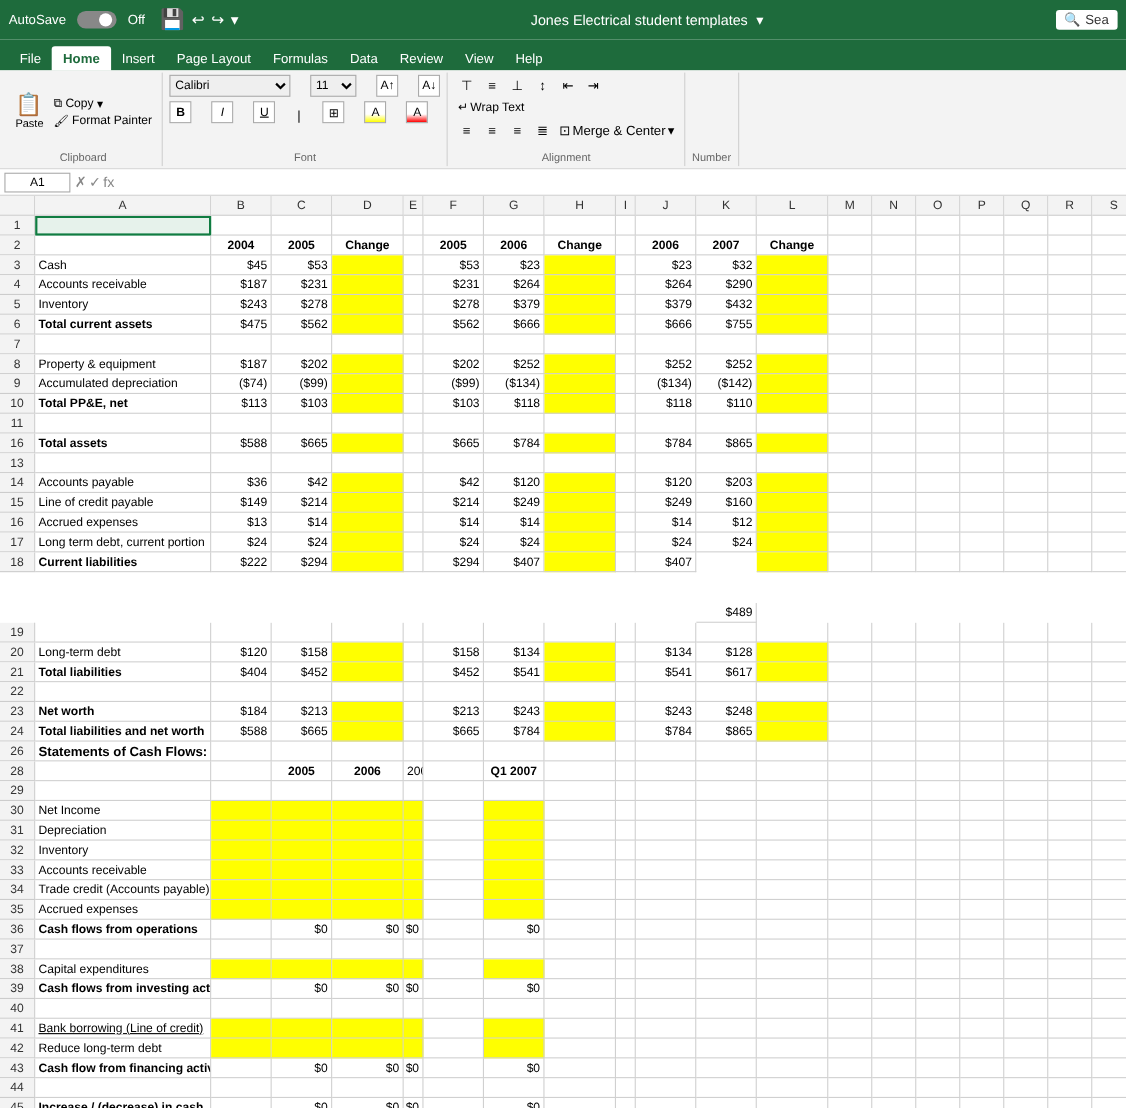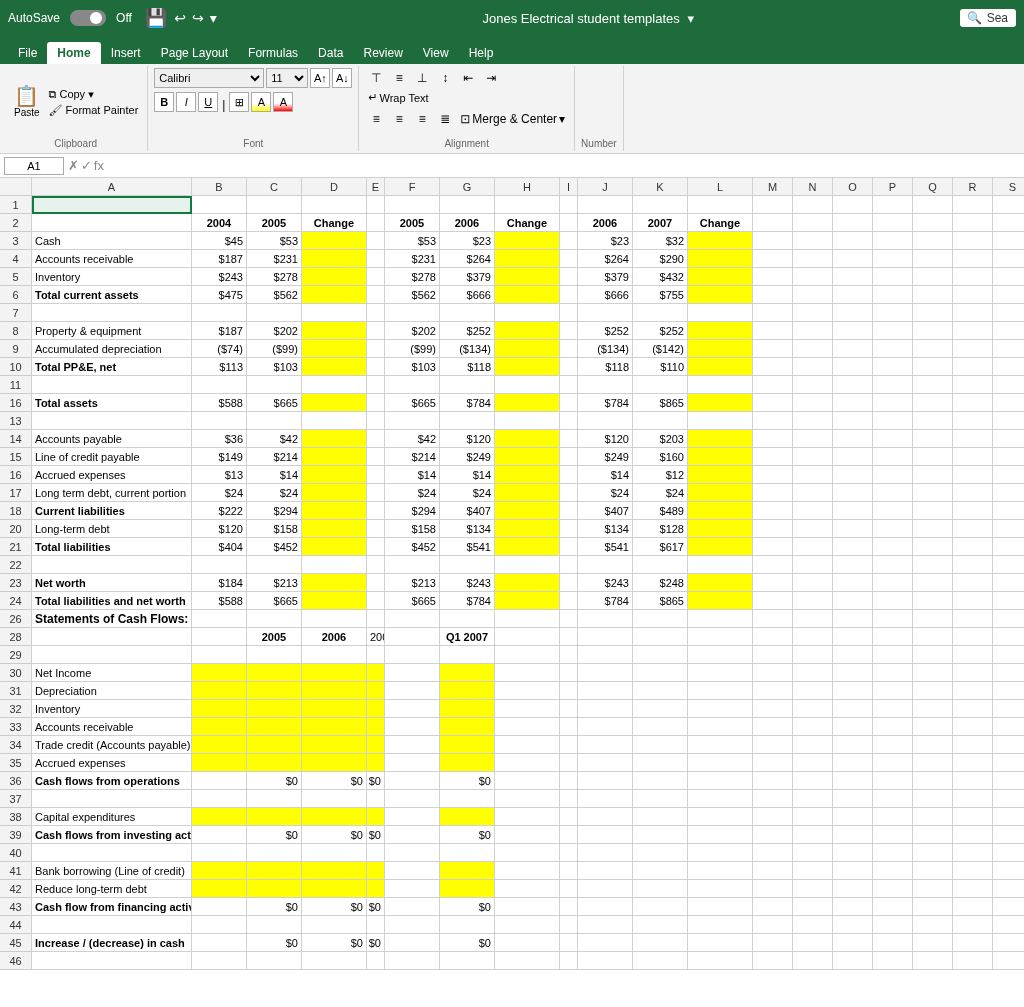--- a/index.html
+++ b/index.html
@@ -110,21 +110,21 @@
     .clipboard-sub {
       display: flex;
       flex-direction: column;
       gap: 1px;
     }
 
     
     .font-group-row1, .font-group-row2 {
       display: flex;
       align-items: flex-end;
-      gap: 2px;
+      gap: 18px;
     }
     select.font-name {
       font-size: 11px;
       width: 110px;
       border: 1px solid #aaa;
       height: 20px;
     }
     select.font-size {
       font-size: 11px;
       width: 42px;
@@ -858,22 +858,44 @@
         <div class="cell" style="width: 160px; min-width: 160px; font-weight: bold;">Current liabilities</div>
         <div class="cell" style="width: 55px; min-width: 55px; justify-content: flex-end;">$222</div>
         <div class="cell" style="width: 55px; min-width: 55px; justify-content: flex-end;">$294</div>
         <div class="cell" style="width: 65px; min-width: 65px; background: yellow;"></div>
         <div class="cell" style="width: 18px; min-width: 18px;"></div>
         <div class="cell" style="width: 55px; min-width: 55px; justify-content: flex-end;">$294</div>
         <div class="cell" style="width: 55px; min-width: 55px; justify-content: flex-end;">$407</div>
         <div class="cell" style="width: 65px; min-width: 65px; background: yellow;"></div>
         <div class="cell" style="width: 18px; min-width: 18px;"></div>
         <div class="cell" style="width: 55px; min-width: 55px; justify-content: flex-end;">$407</div>
-        <div class="cell" style="width: 55px; min-width: 55px; justify-content: flex-end;">$489</div>
-        <div class="cell" style="width: 65px; min-width: 65px; background: yellow;"></div>
+        <div class="cell" style="width: 55px; min-width: 55px; justify-content: flex-end; margin-top: 46px;">$489</div>
+        <div class="cell" style="width: 65px; min-width: 65px; background: yellow;"></div>
+        <div class="cell" style="width: 40px; min-width: 40px;"></div>
+        <div class="cell" style="width: 40px; min-width: 40px;"></div>
+        <div class="cell" style="width: 40px; min-width: 40px;"></div>
+        <div class="cell" style="width: 40px; min-width: 40px;"></div>
+        <div class="cell" style="width: 40px; min-width: 40px;"></div>
+        <div class="cell" style="width: 40px; min-width: 40px;"></div>
+        <div class="cell" style="width: 40px; min-width: 40px;"></div>
+      </div>
+      <div class="sheet-row">
+        <div class="row-num">19</div>
+        <div class="cell" style="width: 160px; min-width: 160px;"></div>
+        <div class="cell" style="width: 55px; min-width: 55px;"></div>
+        <div class="cell" style="width: 55px; min-width: 55px;"></div>
+        <div class="cell" style="width: 65px; min-width: 65px;"></div>
+        <div class="cell" style="width: 18px; min-width: 18px;"></div>
+        <div class="cell" style="width: 55px; min-width: 55px;"></div>
+        <div class="cell" style="width: 55px; min-width: 55px;"></div>
+        <div class="cell" style="width: 65px; min-width: 65px;"></div>
+        <div class="cell" style="width: 18px; min-width: 18px;"></div>
+        <div class="cell" style="width: 55px; min-width: 55px;"></div>
+        <div class="cell" style="width: 55px; min-width: 55px;"></div>
+        <div class="cell" style="width: 65px; min-width: 65px;"></div>
         <div class="cell" style="width: 40px; min-width: 40px;"></div>
         <div class="cell" style="width: 40px; min-width: 40px;"></div>
         <div class="cell" style="width: 40px; min-width: 40px;"></div>
         <div class="cell" style="width: 40px; min-width: 40px;"></div>
         <div class="cell" style="width: 40px; min-width: 40px;"></div>
         <div class="cell" style="width: 40px; min-width: 40px;"></div>
         <div class="cell" style="width: 40px; min-width: 40px;"></div>
       </div>
       <div class="sheet-row">
         <div class="row-num">20</div>
@@ -1288,21 +1310,21 @@
         <div class="cell" style="width: 40px; min-width: 40px;"></div>
         <div class="cell" style="width: 40px; min-width: 40px;"></div>
         <div class="cell" style="width: 40px; min-width: 40px;"></div>
         <div class="cell" style="width: 40px; min-width: 40px;"></div>
         <div class="cell" style="width: 40px; min-width: 40px;"></div>
         <div class="cell" style="width: 40px; min-width: 40px;"></div>
         <div class="cell" style="width: 40px; min-width: 40px;"></div>
       </div>
       <div class="sheet-row">
         <div class="row-num">41</div>
-        <div class="cell" style="width: 160px; min-width: 160px;">Bank borrowing (Line of credit)</div>
+        <div class="cell" style="width: 160px; min-width: 160px; text-decoration: underline;">Bank borrowing (Line of credit)</div>
         <div class="cell" style="width: 55px; min-width: 55px; background: yellow;"></div>
         <div class="cell" style="width: 55px; min-width: 55px; background: yellow;"></div>
         <div class="cell" style="width: 65px; min-width: 65px; background: yellow;"></div>
         <div class="cell" style="width: 18px; min-width: 18px; background: yellow;"></div>
         <div class="cell" style="width: 55px; min-width: 55px;"></div>
         <div class="cell" style="width: 55px; min-width: 55px; background: yellow;"></div>
         <div class="cell" style="width: 65px; min-width: 65px;"></div>
         <div class="cell" style="width: 18px; min-width: 18px;"></div>
         <div class="cell" style="width: 55px; min-width: 55px;"></div>
         <div class="cell" style="width: 55px; min-width: 55px;"></div>

